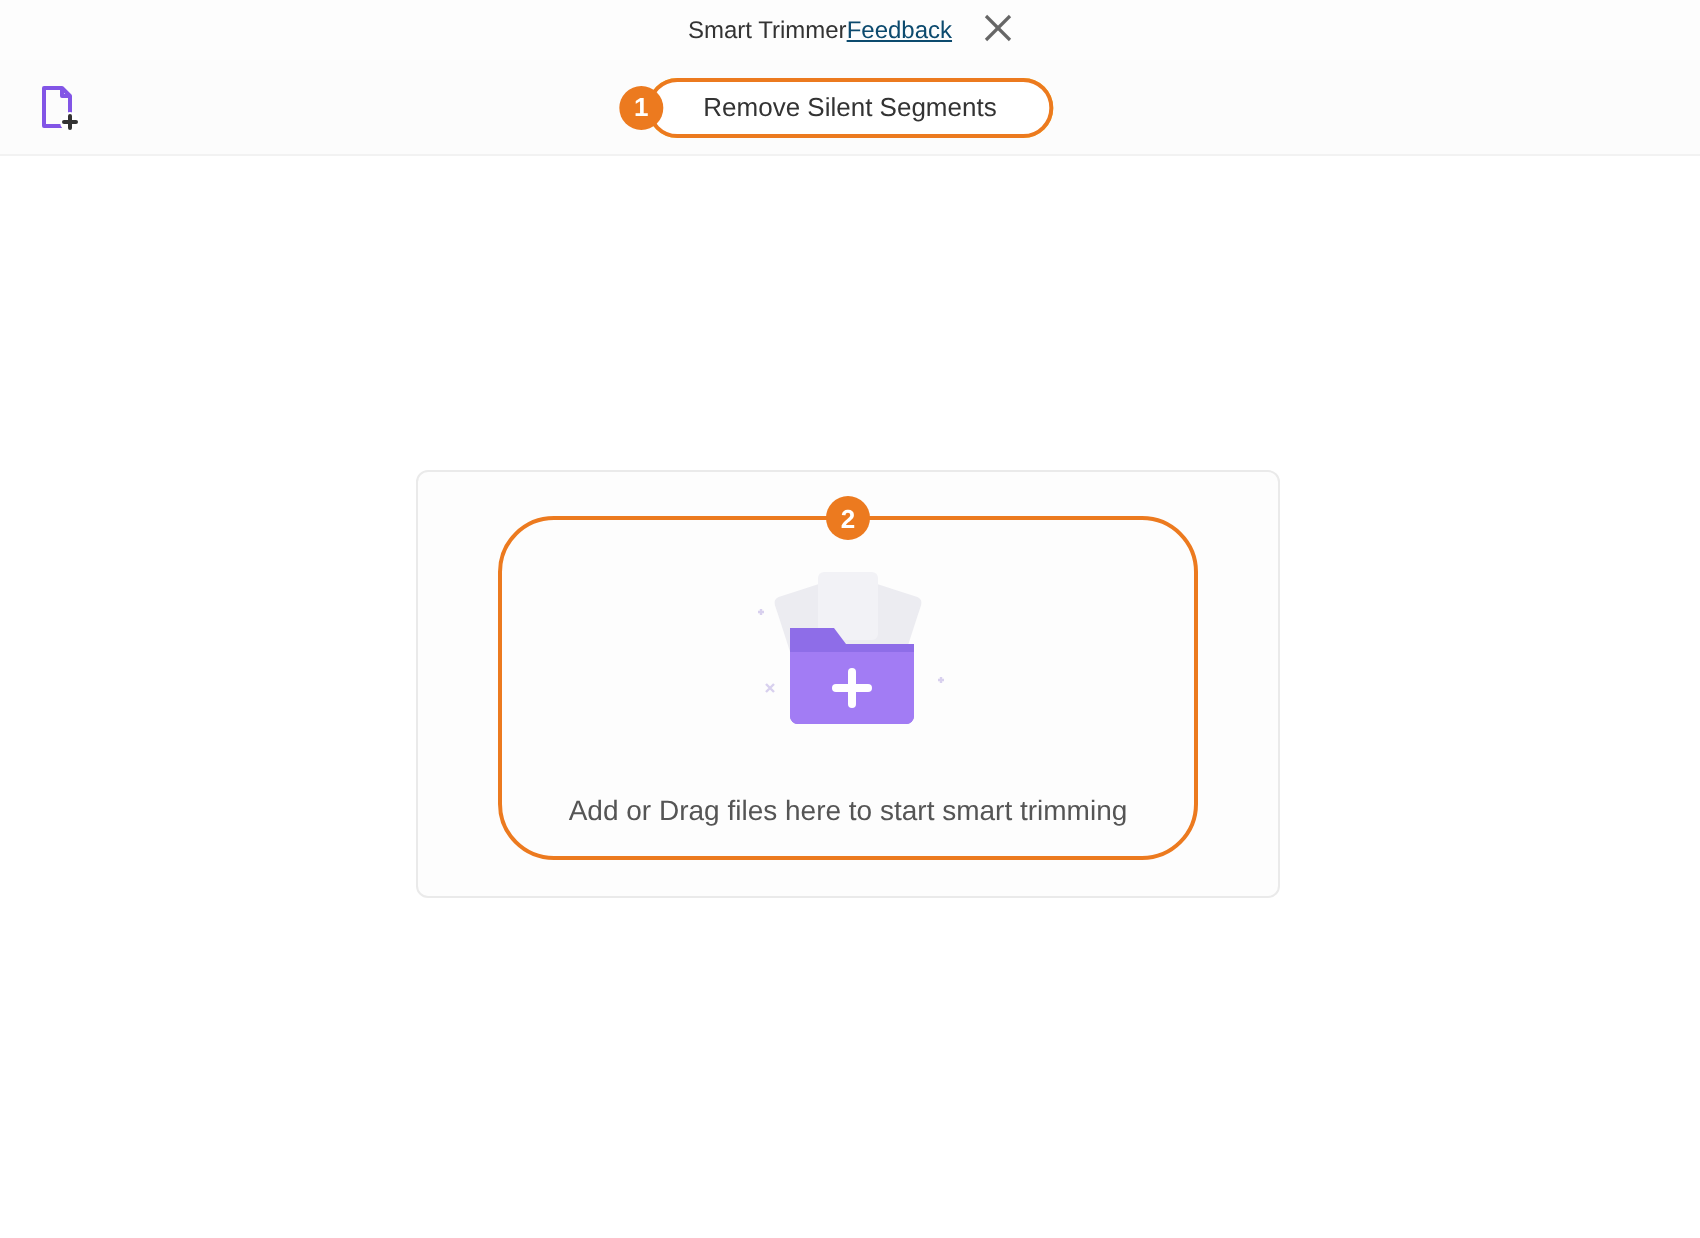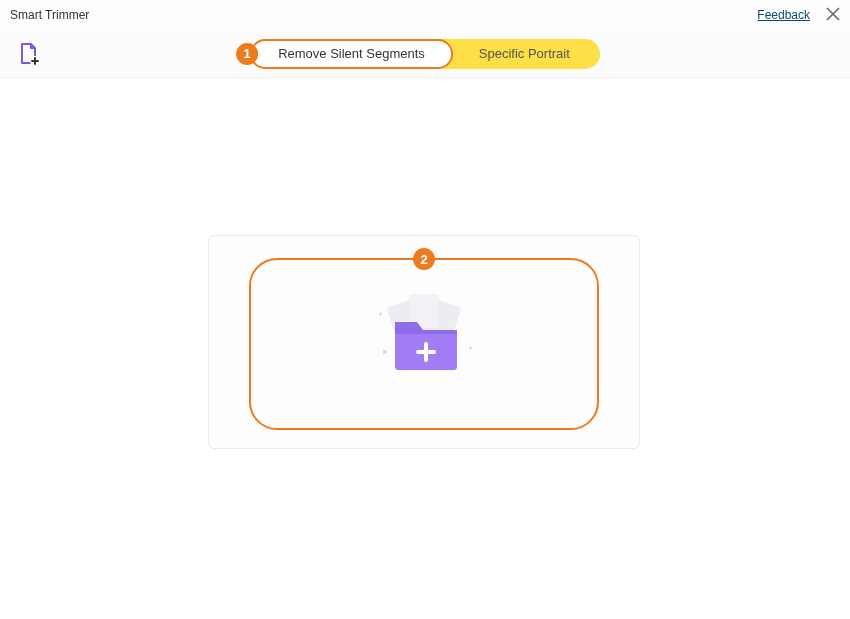--- a/index.html
+++ b/index.html
@@ -11,21 +11,21 @@
       font-family: -apple-system, BlinkMacSystemFont, "Segoe UI", Arial, sans-serif;
       width: 850px;
       height: 619px;
       background: #fff;
       overflow: hidden;
     }
     .titlebar {
       height: 30px;
       display: flex;
       align-items: center;
-      justify-content: space-between;
+      justify-content: center;
       padding: 0 10px;
       background: #fdfdfd;
     }
     .title-text {
       font-size: 12px;
       color: #333;
     }
     .titlebar-right {
       display: flex;
       align-items: center;
@@ -181,21 +181,20 @@
       <circle cx="17" cy="18" r="5" fill="#fff"></circle>
       <line x1="17" y1="15" x2="17" y2="21" stroke="#333" stroke-width="2" stroke-linecap="round"></line>
       <line x1="14" y1="18" x2="20" y2="18" stroke="#333" stroke-width="2" stroke-linecap="round"></line>
     </svg>
   </span>
 
   <div class="tabs-container">
     <div class="step-badge b1">1</div>
     <div class="pill-group">
       <div class="pill-tab active">Remove Silent Segments</div>
-      <div class="pill-tab inactive">Specific Portrait</div>
     </div>
   </div>
 </div>
 
 <div class="main-area">
   <div class="drop-panel">
     <div class="drop-inner">
       <div class="step-badge b2">2</div>
       <div class="folder-svg-wrap">
         <svg width="130" height="90" viewBox="0 0 130 90">
@@ -209,15 +208,16 @@
           <path d="M24 60 l4 4 M28 60 l-4 4" stroke="#d8d0ee" stroke-width="1.2"></path>
 
           <path d="M36 32 h22 l6 8 h34 v36 a4 4 0 0 1 -4 4 h-54 a4 4 0 0 1 -4 -4 z" fill="#8e6de8"></path>
 
           <path d="M36 44 h62 v32 a4 4 0 0 1 -4 4 h-54 a4 4 0 0 1 -4 -4 z" fill="#a27cf4"></path>
 
           <line x1="67" y1="54" x2="67" y2="70" stroke="#fff" stroke-width="4" stroke-linecap="round"></line>
           <line x1="59" y1="62" x2="75" y2="62" stroke="#fff" stroke-width="4" stroke-linecap="round"></line>
         </svg>
       </div>
+      <div class="drop-text">Add or Drag files here to start smart trimming</div>
     </div>
   </div>
 </div>
 
 </body></html>

